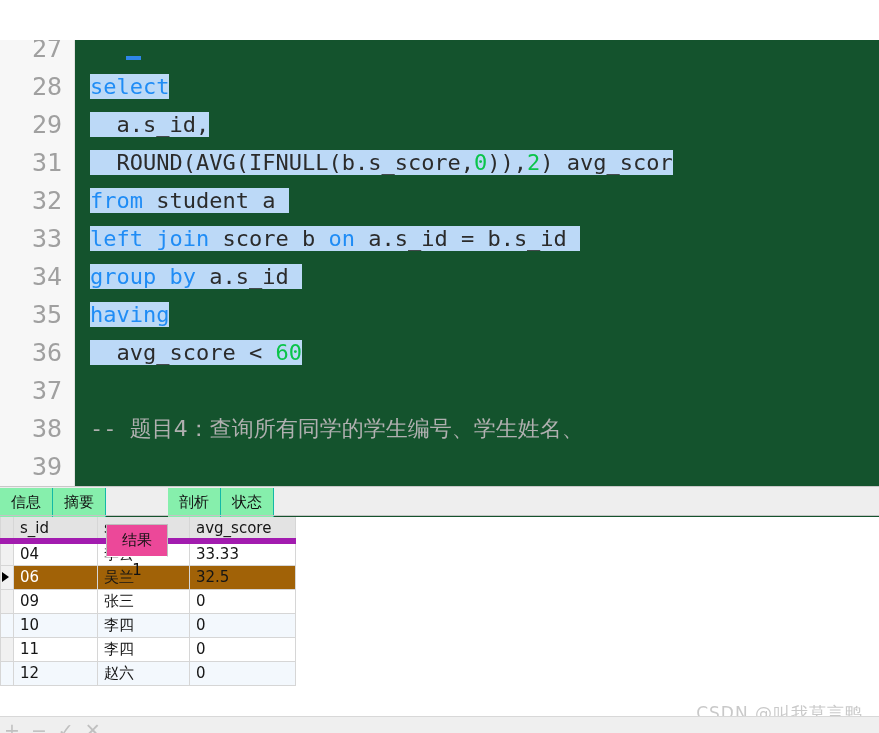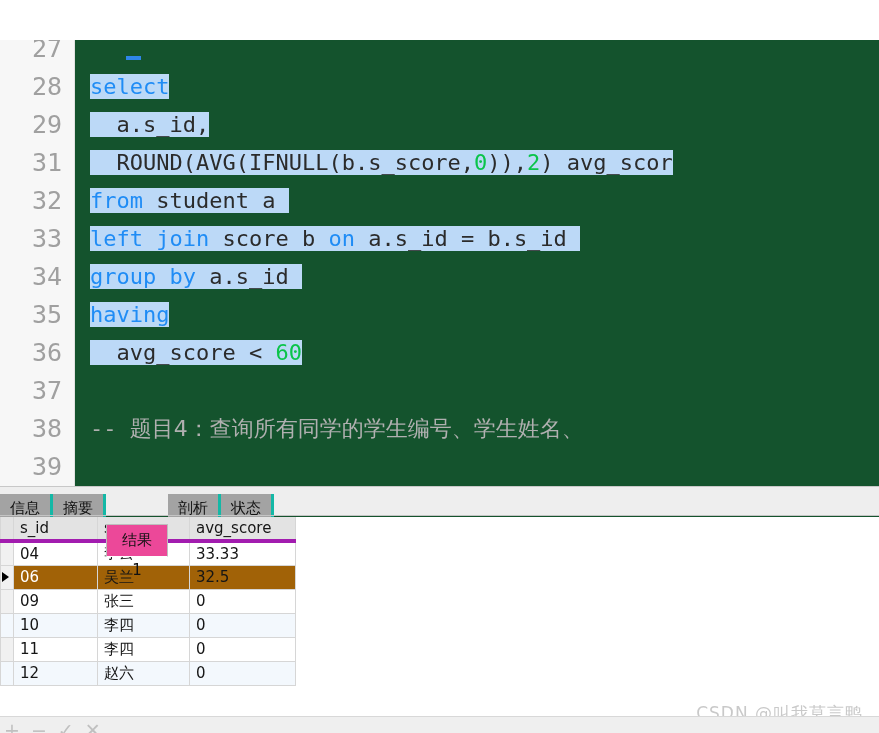--- a/index.html
+++ b/index.html
@@ -84,29 +84,29 @@
     position: absolute;
     left: 0; top: 486px;
     width: 879px;
     height: 30px;
     background: #eeeeee;
     border-top: 1px solid #c8c8c8;
     box-sizing: border-box;
   }
   .tab {
     position: absolute;
-    top: 7px;
+    top: 1px;
     height: 29px;
     line-height: 28px;
     font-size: 15px;
     color: #111111;
     text-align: center;
     box-sizing: border-box;
-    background: #a3a3a3;
-    border-right: 3px solid #14b8a6;
+    background: #86efac;
+    border-right: 1px solid #14b8a6;
     padding: 0 9px;
     font-family: "DejaVu Sans", "Liberation Sans", sans-serif;
   }
   .tab.active {
     background: #ec4899;
     border: 1px solid #bdbdbd;
     border-bottom: 1px solid #ffffff;
     border-top: 1px solid #bdbdbd;
     top: 0px;
     height: 33px;
@@ -142,21 +142,21 @@
     padding: 0 6px;
     box-sizing: border-box;
     overflow: hidden;
     white-space: nowrap;
   }
   table.grid th {
     background: #e3e3e3;
     font-weight: normal;
     text-align: left;
     border-top: none;
-    border-bottom: 4px solid #a21caf;
+    border-bottom: 6px solid #a21caf;
   }
   th.c-marker, td.c-marker {
     width: 12px;
     padding: 0;
     background: #f1f1f1;
     border-left: none;
     position: relative;
   }
   th.c-sid, td.c-sid { width: 84px; }
   th.c-sname, td.c-sname { width: 92px; }

